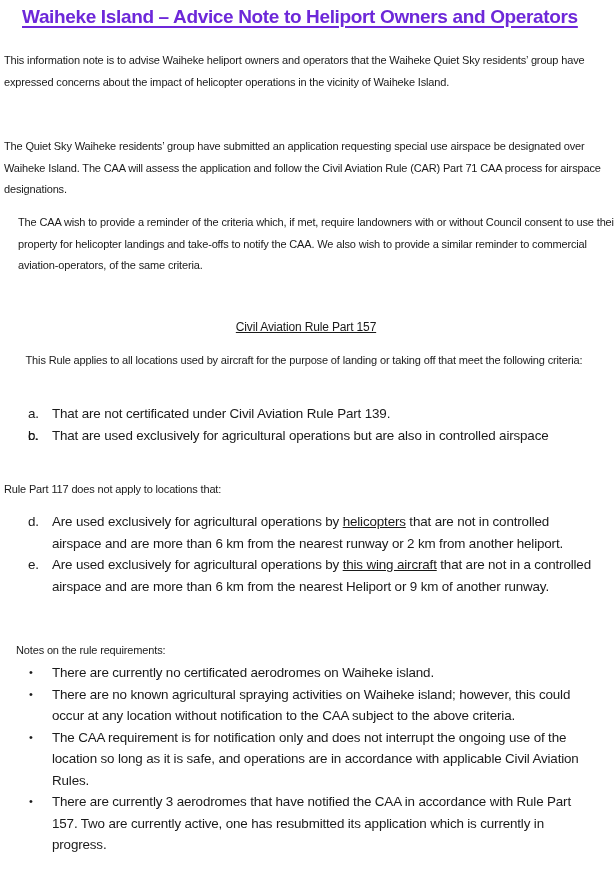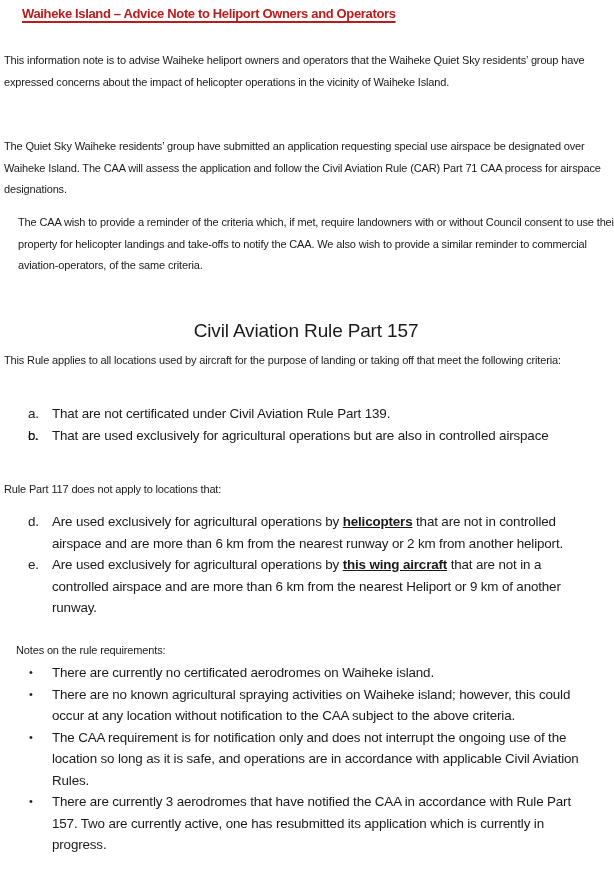--- a/index.html
+++ b/index.html
@@ -3,55 +3,55 @@
 <meta charset="utf-8">
 <style>
   html, body { margin: 0; padding: 0; background: #ffffff; }
   body {
     width: 614px; height: 877px; overflow: hidden; position: relative;
     font-family: "Liberation Sans", sans-serif; color: #1a1a1a;
   }
   .page { position: absolute; left: 4px; top: 0; width: 604px; }
   .title {
     position: absolute; left: 18px; top: 6px; width: 580px;
-    font-size: 13px; font-weight: bold; color: #b91c1c;
+    font-size: 19px; font-weight: bold; color: #6d28d9;
     text-decoration: underline; text-decoration-thickness: 2px;
     text-underline-offset: 3px; white-space: nowrap; letter-spacing: -0.35px;
   }
   .para {
     position: absolute; left: 0; width: 600px;
     font-size: 11px; line-height: 21.5px; letter-spacing: -0.15px;
   }
   .heading {
     position: absolute; left: 0; width: 604px; text-align: center;
-    font-size: 19px; letter-spacing: -0.15px;
+    font-size: 12px; text-decoration: underline; letter-spacing: -0.15px;
   }
   .list { position: absolute; left: 0; width: 604px; margin: 0; padding: 0; list-style: none; }
   .list li {
     position: relative; padding-left: 48px; font-size: 13.4px;
     line-height: 21.5px; letter-spacing: -0.15px; width: 548px;
   }
   .list li .marker { position: absolute; left: 24px; top: 0; }
   .bullet-list li { width: 548px; }
   .bullet-list li .marker { left: 25px; font-size: 11px; }
-  .u { text-decoration: underline; font-weight: bold; }
+  .u { text-decoration: underline; }
 </style>
 </head>
 <body>
 
 <div class="page">
   <div class="title">Waiheke Island – Advice Note to Heliport Owners and Operators</div>
 
   <p class="para" style="top:50px; margin:0;">This information note is to advise Waiheke heliport owners and operators that the Waiheke Quiet Sky residents’ group have expressed concerns about the impact of helicopter operations in the vicinity of Waiheke Island.</p>
   <p class="para" style="top:136px; margin:0;">The Quiet Sky Waiheke residents’ group have submitted an application requesting special use airspace be designated over Waiheke Island. The CAA will assess the application and follow the Civil Aviation Rule (CAR) Part 71 CAA process for airspace designations.</p>
   <p class="para" style="top:198px; margin:14px;">The CAA wish to provide a reminder of the criteria which, if met, require landowners with or without Council consent to use their property for helicopter landings and take-offs to notify the CAA. We also wish to provide a similar reminder to commercial aviation-operators, of the same criteria.</p>
 
   <div class="heading" style="top:320px;">Civil Aviation Rule Part 157</div>
 
-  <p class="para" style="top:350px; margin:0;">This Rule applies to all locations used by aircraft for the purpose of landing or taking off that meet the following criteria:</p>
+  <p class="para" style="top:350px; margin:0;text-align:center;">This Rule applies to all locations used by aircraft for the purpose of landing or taking off that meet the following criteria:</p>
 
   <ul class="list" style="top:403px;">
     <li>
       <span class="marker">a.</span>
       <span>That are not certificated under Civil Aviation Rule Part 139.</span>
     </li>
     <li>
       <span class="marker">b.</span>
     </li>
     <li>

